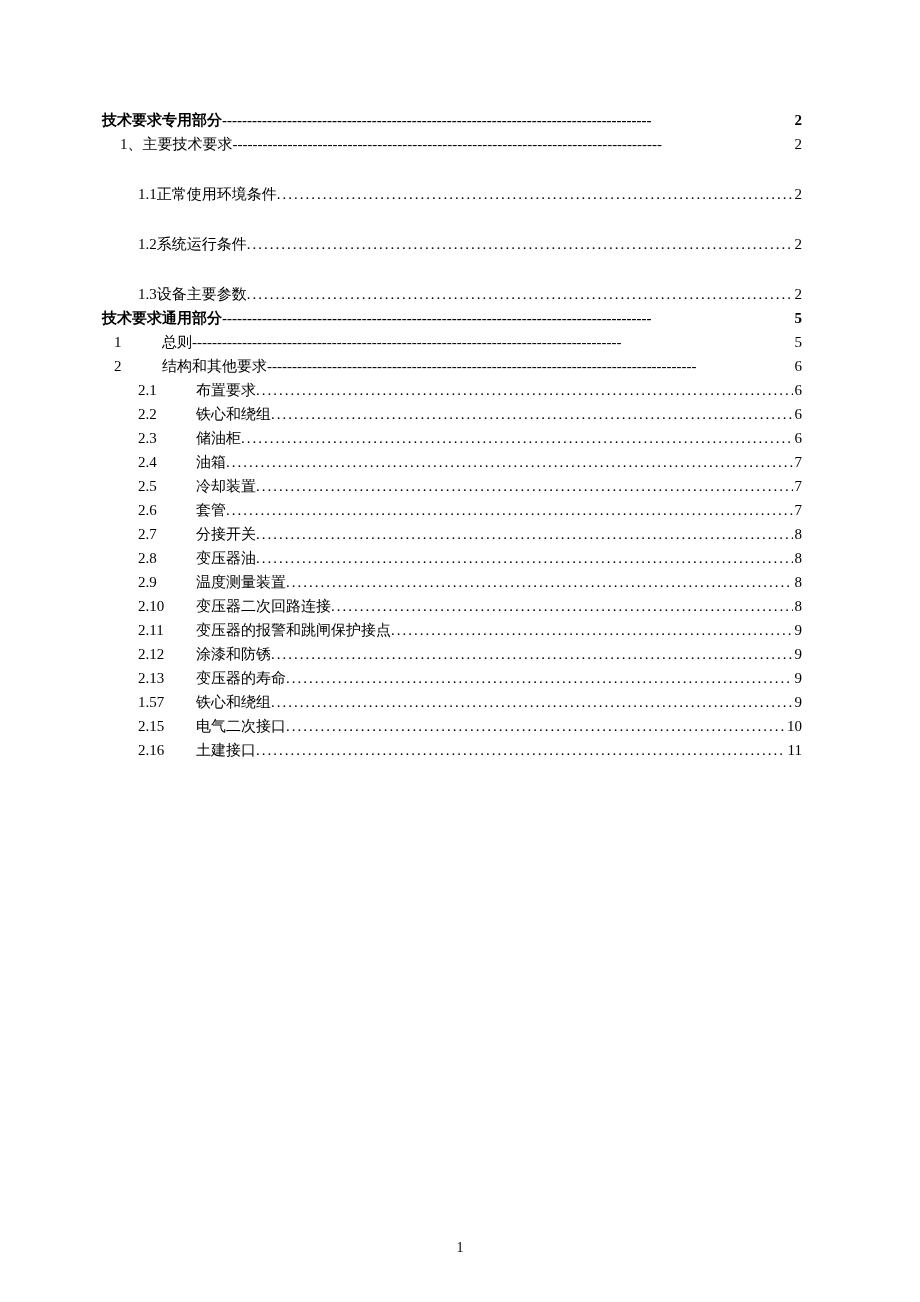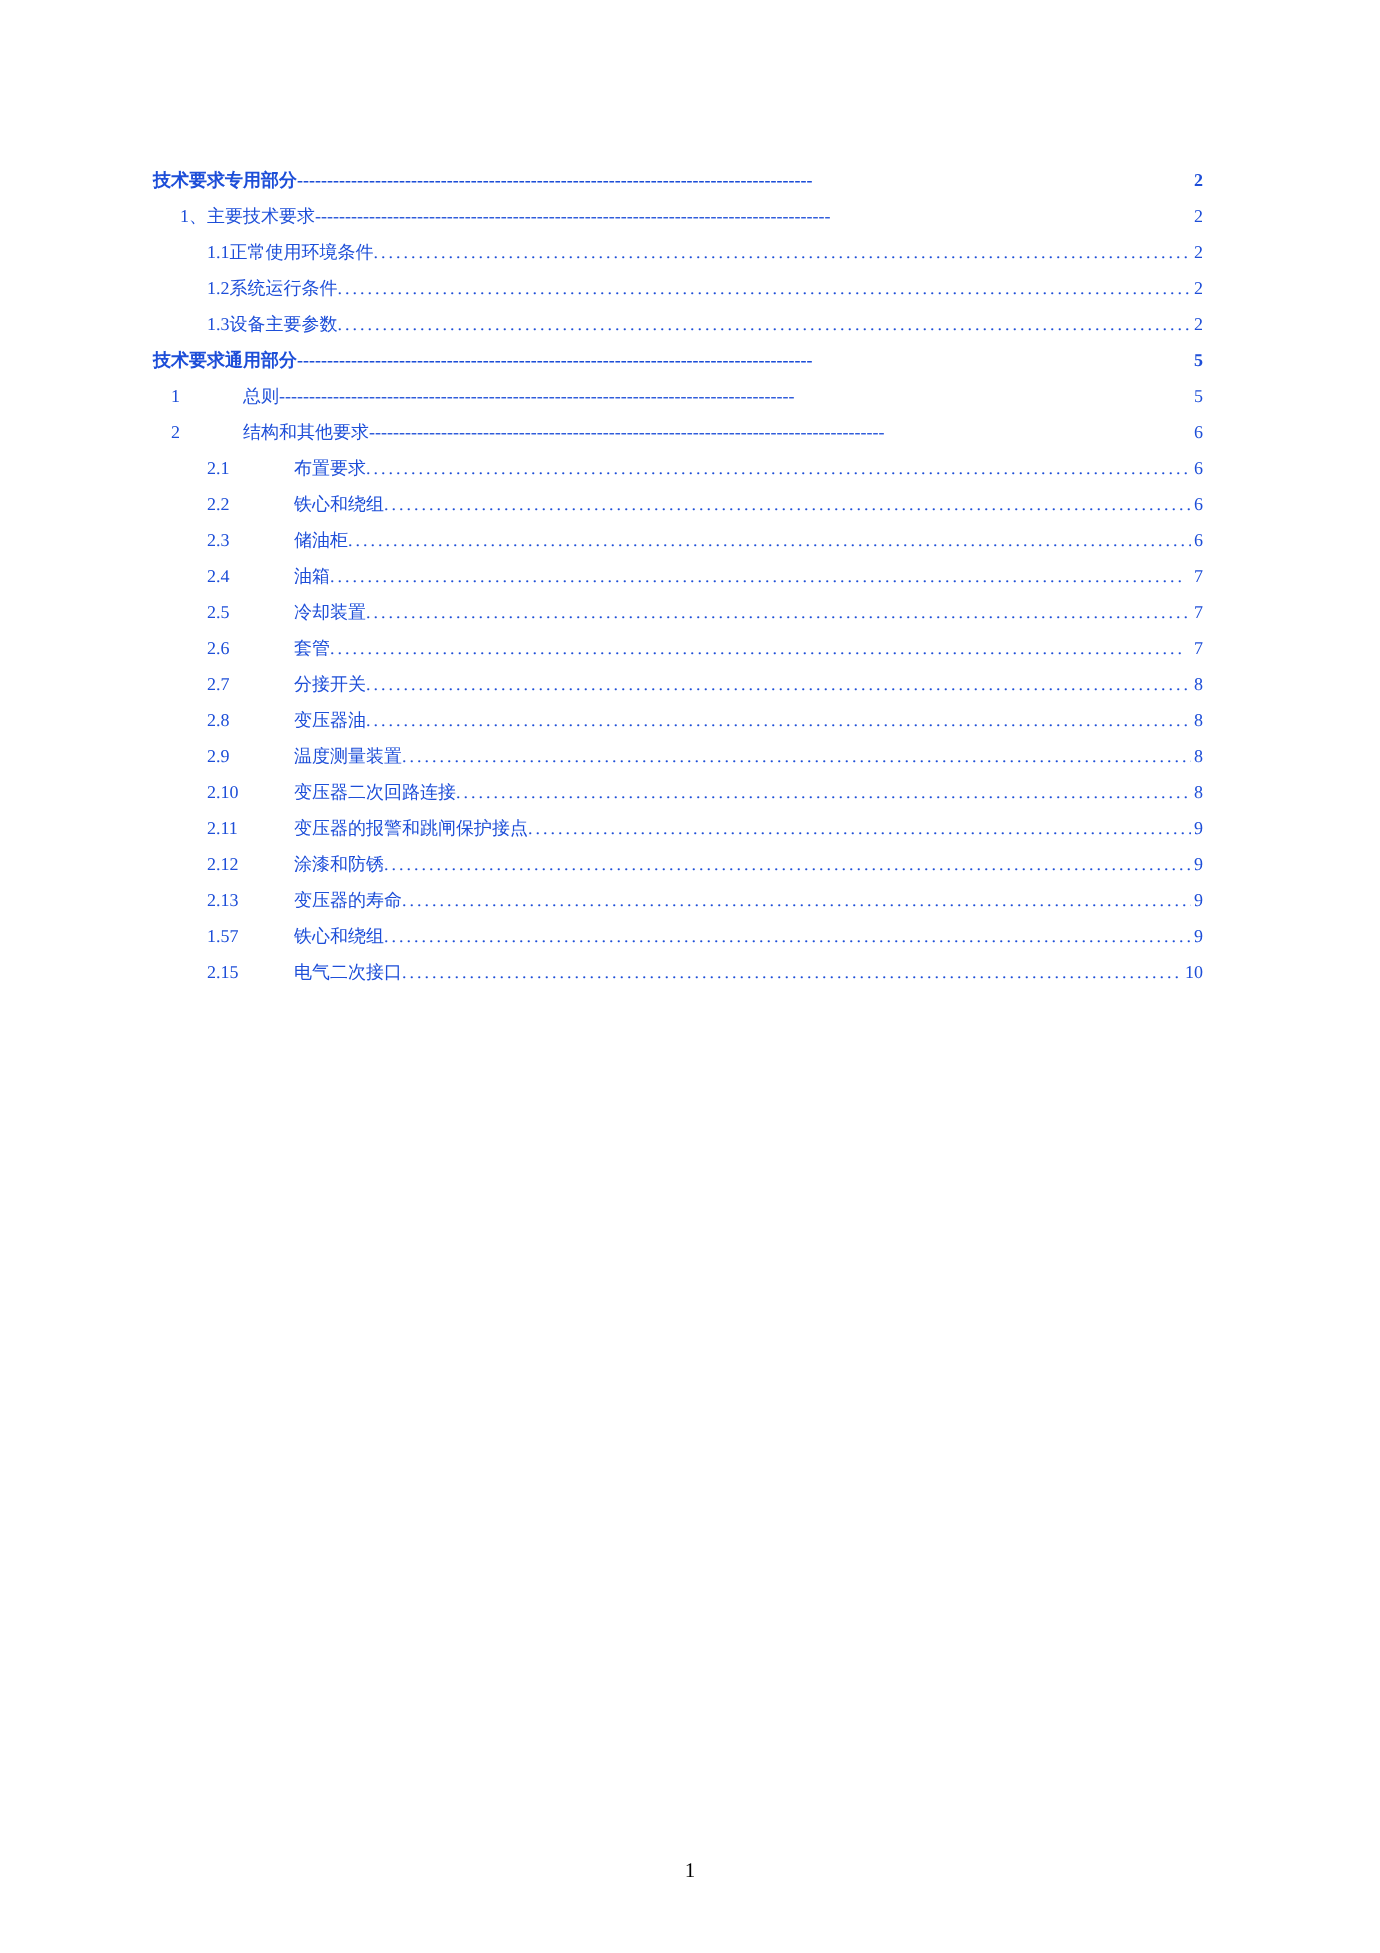--- a/index.html
+++ b/index.html
@@ -7,22 +7,22 @@
     padding: 0;
     background: #fff;
     font-family: "SimSun", "宋体", serif;
     width: 920px;
     height: 1302px;
     position: relative;
   }
   .page {
     padding: 108px 118px 0 102px;
     box-sizing: border-box;
-    color: #1d4ed8;
-    font-size: 12px;
+    color: #000000;
+    font-size: 15px;
   }
   .toc-line {
     display: flex;
     align-items: baseline;
     line-height: 24px;
     white-space: nowrap;
   }
   .toc-line .num {
     flex: 0 0 auto;
   }
@@ -43,21 +43,21 @@
     letter-spacing: 0;
   }
   .toc-line .page-no {
     flex: 0 0 auto;
     padding-left: 2px;
   }
   .bold { font-weight: bold; }
   .level0 { padding-left: 0; }
   .level1 { padding-left: 18px; }
   .level1b { padding-left: 12px; }
-  .level2 { padding-left: 36px; }
+  .level2 { padding-left: 36px; margin-top: 26px; }
   .level2b { padding-left: 36px; }
   .num-col-a { display:inline-block; min-width: 48px; }
   .num-col-b { display:inline-block; min-width: 58px; }
   .page-number {
     position: absolute;
     bottom: 46px;
     left: 0;
     width: 100%;
     text-align: center;
     font-size: 14px;
@@ -200,16 +200,22 @@
         <span class="title">铁心和绕组</span>
         <span class="leader dots"></span>
         <span class="page-no">9</span>
       </div>
       <div class="toc-line level2b">
         <span class="num num-col-b">2.15</span>
         <span class="title">电气二次接口</span>
         <span class="leader dots"></span>
         <span class="page-no">10</span>
       </div>
+      <div class="toc-line level2b">
+        <span class="num num-col-b">2.16</span>
+        <span class="title">土建接口</span>
+        <span class="leader dots"></span>
+        <span class="page-no">11</span>
+      </div>
     </div>
 </div>
 
 <div class="page-number">1</div>
 
 </body></html>

